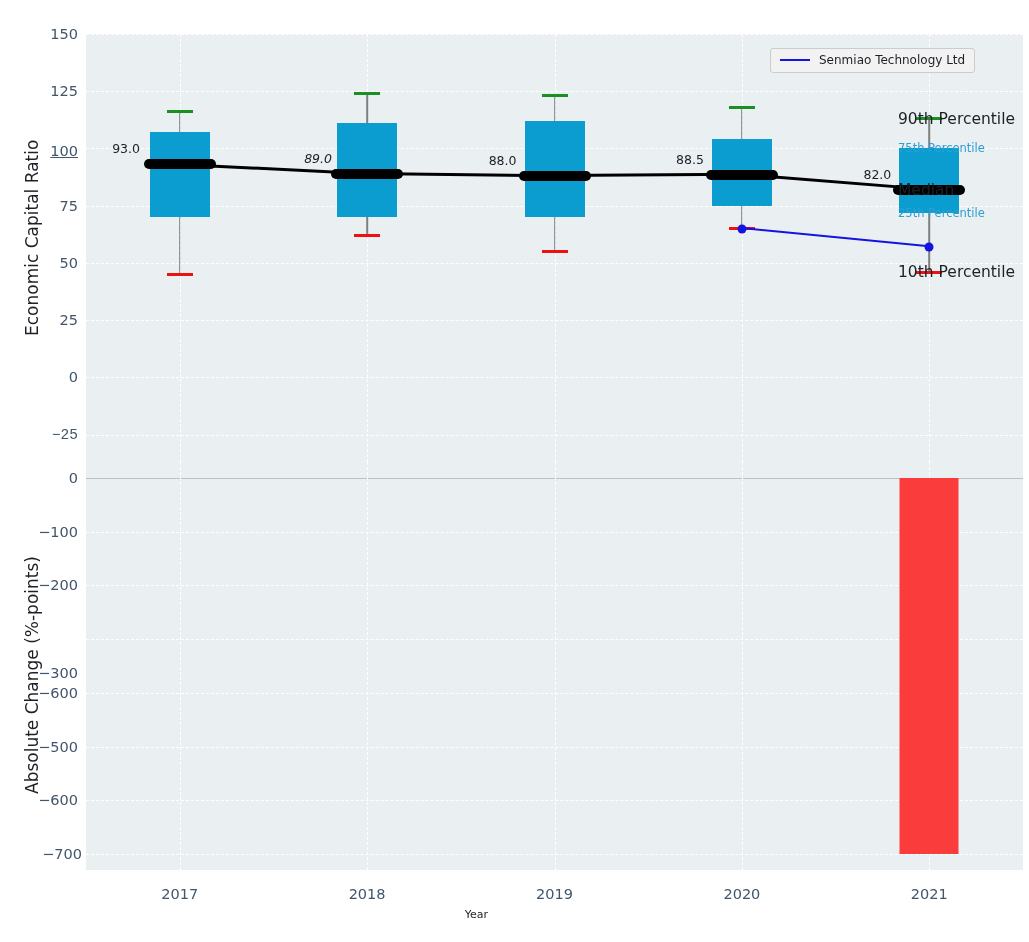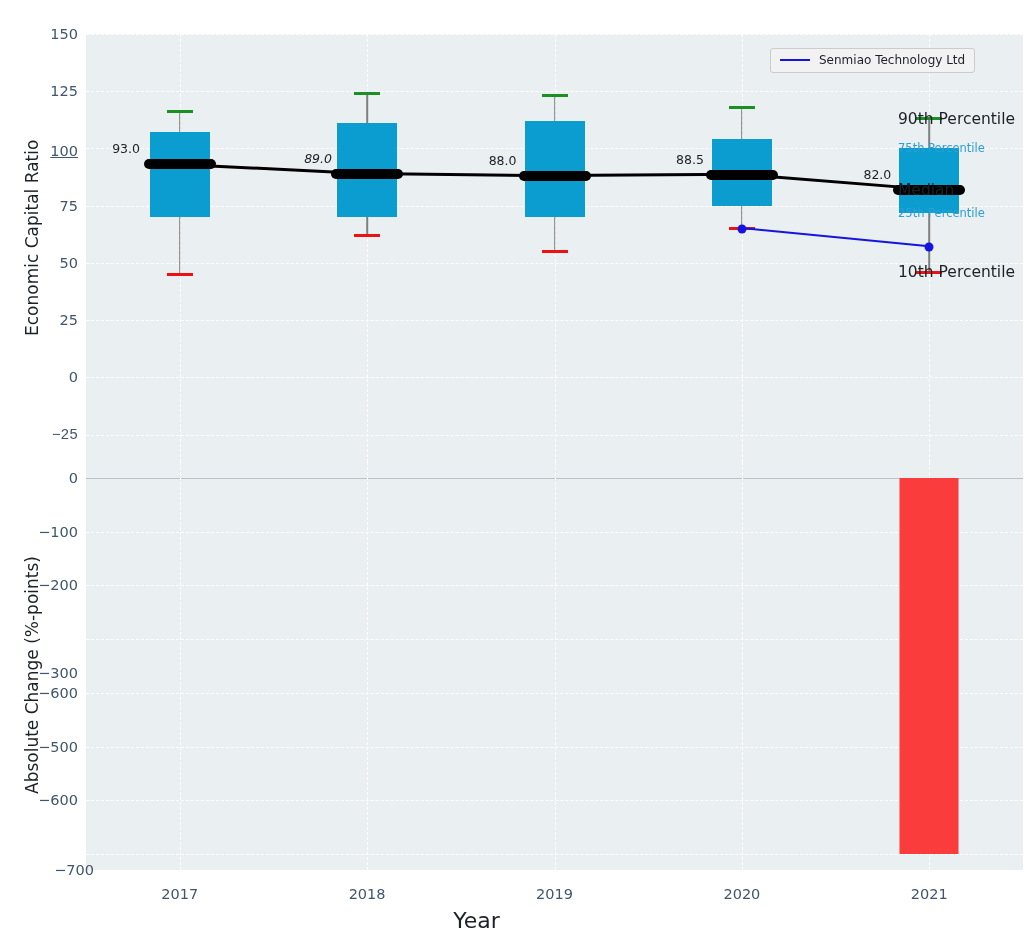--- a/index.html
+++ b/index.html
@@ -28,21 +28,21 @@
   .xtick{
     position:absolute;top:886px;width:80px;text-align:center;
     font-size:14.5px;color:#41566b;transform:translateX(-50%);
   }
   .ylabel{
     position:absolute;font-size:17px;color:#1d2026;
     transform-origin:0 0;transform:rotate(-90deg);white-space:nowrap;
   }
   .xlabel{
     position:absolute;left:0;top:908px;width:953px;text-align:center;
-    font-size:22px;color:#1d2026;
+    font-size:11px;color:#1d2026;
   }
 
   
   .whisker-line{position:absolute;width:1.6px;background:#7f7f7f;transform:translateX(-50%);}
   .cap{position:absolute;height:3px;transform:translateX(-50%);}
   .cap-hi{background:#1a9024;}
   .cap-lo{background:#ee1111;}
   .box{position:absolute;background:#0c9dd0;transform:translateX(-50%);}
   .median-seg{position:absolute;height:10px;background:#000000;border-radius:5px;transform:translateX(-50%);}
   .median-link{position:absolute;height:3px;background:#000000;transform-origin:0 50%;}
@@ -182,21 +182,21 @@
       <div class="vgridline" style="left: 929.3px; top: 462px; height: 408px;"></div>
     </div>
   <div id="bot-yticks">
       <div class="ytick" style="top: 478.105px; left: 0px;">0</div>
       <div class="ytick" style="top: 531.789px; left: 0px;">−100</div>
       <div class="ytick" style="top: 585.474px; left: 0px;">−200</div>
       <div class="ytick" style="top: 639.158px; left: 0px; margin-top: 34px;">−300</div>
       <div class="ytick" style="top: 692.842px; left: 0px;">−600</div>
       <div class="ytick" style="top: 746.526px; left: 0px;">−500</div>
       <div class="ytick" style="top: 800.211px; left: 0px;">−600</div>
-      <div class="ytick" style="top: 853.895px; left: 16px; margin-top: 16px;">−700</div>
+      <div class="ytick" style="top: 853.895px; left: 4px;">−700</div>
     </div>
   <div class="ylabel" id="ylabel-bot" style="left: 22px; top: 794px;">Absolute Change (%-points)</div>
   <div id="changebars">
       <div class="changebar" style="left: 929.3px; top: 478.105px; width: 59px; height: 375.789px; background: rgb(250, 60, 60);"></div>
     </div>
 
   <div id="xticks">
       <div class="xtick" style="left: 179.7px;">2017</div>
       <div class="xtick" style="left: 367.1px;">2018</div>
       <div class="xtick" style="left: 554.5px;">2019</div>

